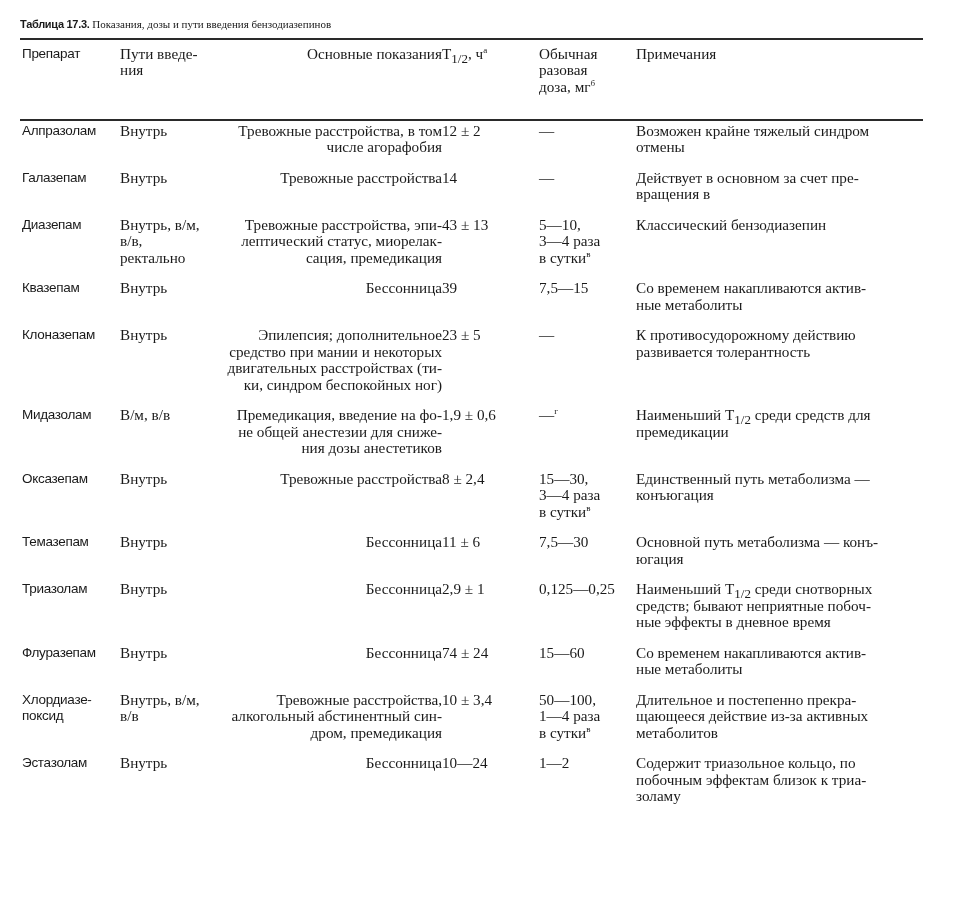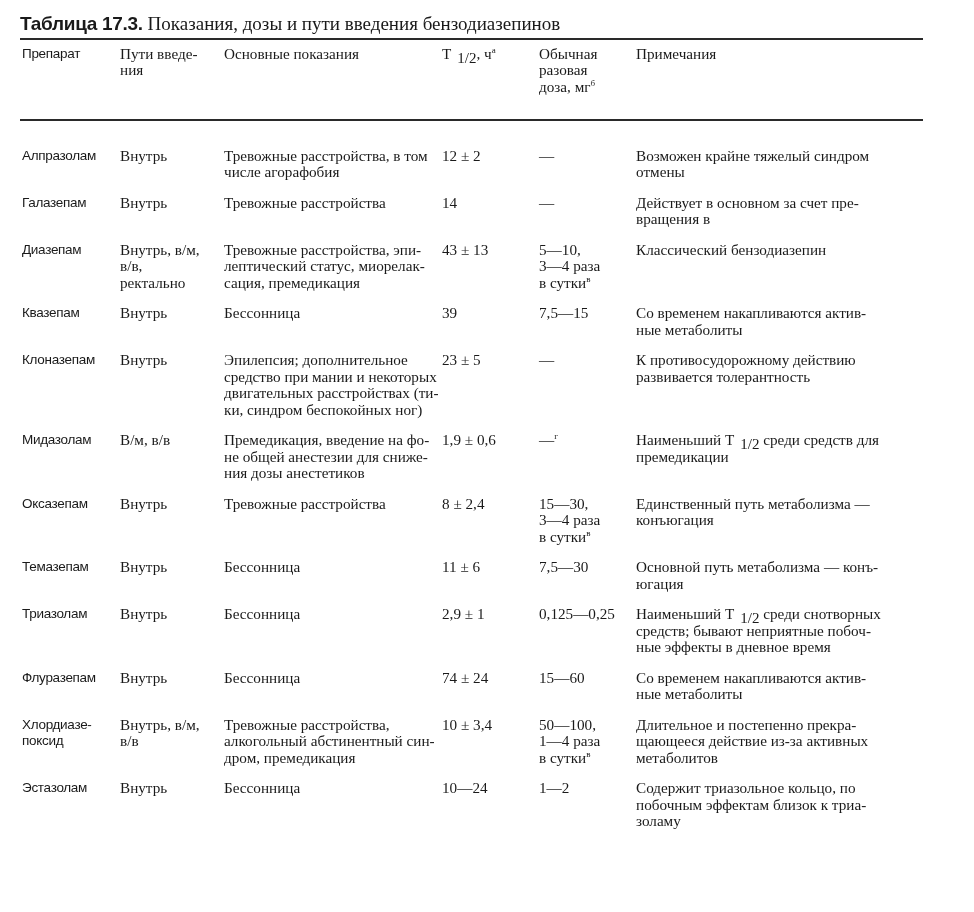--- a/index.html
+++ b/index.html
@@ -2,37 +2,37 @@
 <html><head>
 <meta charset="utf-8">
 <style>
   html, body { margin: 0; padding: 0; background: #ffffff; }
   body {
     width: 974px; height: 912px; position: relative; overflow: hidden;
     font-family: "Liberation Serif", "DejaVu Serif", serif;
     color: #1a1a1a;
   }
   .page { position: absolute; left: 20px; top: 14px; width: 903px; }
-  .caption { font-size: 19px; line-height: 20px; white-space: nowrap; }
+  .caption { font-size: 11px; line-height: 20px; white-space: nowrap; }
   .caption .num { font-family: "Liberation Sans", "DejaVu Sans", sans-serif; font-weight: bold; font-stretch: condensed; letter-spacing: -0.3px; }
   .rule { height: 1.6px; background: #2a2a2a; width: 903px; }
   .rule.top { margin-top: 4px; }
   table { border-collapse: collapse; width: 903px; table-layout: fixed; font-size: 15.2px; line-height: 16.5px; }
   th, td { text-align: left; vertical-align: top; padding: 0; font-weight: normal; }
   thead th { padding-top: 6px; padding-bottom: 24px; }
   tbody td { padding-top: 8px; padding-bottom: 6px; }
-  tbody tr:first-child td { padding-top: 27px; }
+  tbody tr:first-child td { padding-top: 2px; }
   .c1 { width: 98px; padding-left: 2px; font-family: "Liberation Sans", "DejaVu Sans", sans-serif; font-size: 13.5px; letter-spacing: -0.3px; }
   .c2 { width: 104px; }
-  .c3 { width: 218px; }
+  .c3 { width: 218px; text-align: right; }
   .c4 { width: 97px; }
   .c5 { width: 97px; }
   .c6 { width: 289px; font-family: Liberation Serif, serif; }
   sup { font-size: 9px; line-height: 0; vertical-align: super; }
-  sub { font-size: 15px; line-height: 0; vertical-align: sub; margin-left: 6px; }
+  sub { font-size: 13px; line-height: 0; vertical-align: sub; }
   .pre { white-space: pre-line; }
 </style>
 </head>
 <body>
 
 <div class="page">
   <div class="caption">
     <span class="num">Таблица 17.3.</span>
     <span>Показания, дозы и пути введения бензодиазепинов</span>
   </div>

